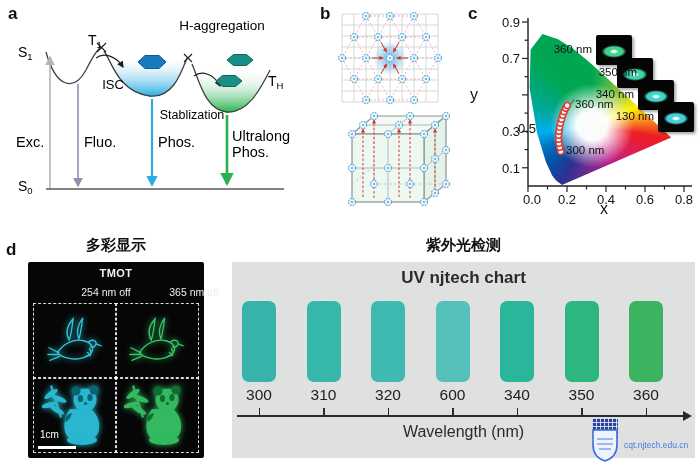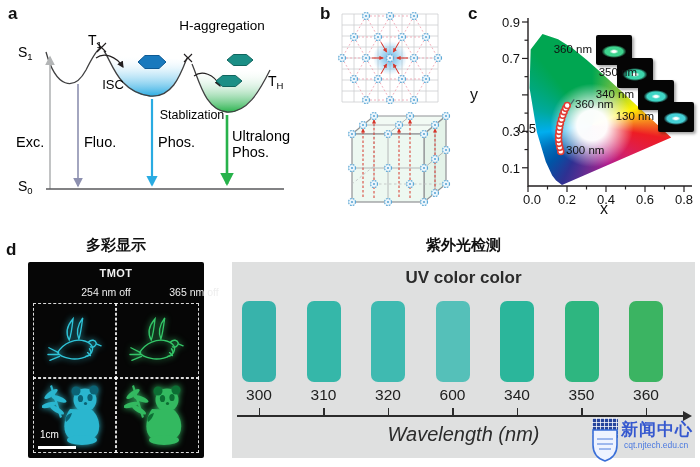--- a/index.html
+++ b/index.html
@@ -47,21 +47,21 @@
       font-weight:bold;font-size:15px;color:#111;}
   #uvpanel{position:absolute;left:232px;top:262px;width:463px;height:196px;background:#dfe0e0;}
   #uvpanel .uvtitle{position:absolute;left:0;top:6px;width:100%;text-align:center;
       font-weight:bold;font-size:17px;color:#2b2b2b;}
   .swatch{position:absolute;top:39px;width:34px;height:81px;border-radius:7px;}
   .swlabel{position:absolute;top:124px;width:52px;text-align:center;font-size:15.5px;color:#202020;}
   .swtick{position:absolute;top:146px;width:1.5px;height:7px;background:#2b2b2b;}
   #uvaxis{position:absolute;left:5px;top:153px;width:448px;height:1.5px;background:#2b2b2b;}
   #uvaxis-arrow{position:absolute;left:451px;top:148.5px;width:0;height:0;
       border-left:9px solid #2b2b2b;border-top:5.5px solid transparent;border-bottom:5.5px solid transparent;}
-  #wavelabel{position:absolute;left:0;top:161px;width:100%;text-align:center;font-size:20px;color:#2b2b2b;font-style:italic;}
+  #wavelabel{position:absolute;left:0;top:161px;width:100%;text-align:center;font-size:16px;color:#2b2b2b;}
   
   #watermark{position:absolute;left:590px;top:416px;width:110px;height:50px;}
   #seal{position:absolute;left:2px;top:2px;width:26px;height:21px;background:#27459c;border-radius:2px;
       background-image:repeating-linear-gradient(0deg,rgba(255,255,255,.75) 0 1px,transparent 1px 4px),
                        repeating-linear-gradient(90deg,rgba(255,255,255,.75) 0 1px,transparent 1px 4px);}
   #wm-title{position:absolute;left:31px;top:2px;font-size:17px;font-weight:bold;color:#3558cf;
       letter-spacing:1px;white-space:nowrap;}
   #wm-url{position:absolute;left:34px;top:24px;font-size:8.5px;color:#4a79e0;white-space:nowrap;}
 </style>
 </head>
@@ -487,21 +487,21 @@
           </g>
         </svg>
       </div>
     </div>
     <div class="scalebar-label">1cm</div>
     <div class="scalebar"></div>
   </div>
 
   <div id="d-title-right">紫外光检测</div>
   <div id="uvpanel">
-    <div class="uvtitle">UV color color</div>
+    <div class="uvtitle">UV njtech chart</div>
     <div id="uv-swatches"></div>
     <div id="uvaxis"></div>
     <div id="uvaxis-arrow"></div>
     <div id="wavelabel">Wavelength (nm)</div>
   <div class="swatch" style="left: 10px; background: rgb(56, 179, 171);"></div>
       <div class="swlabel" style="left: 1px;">300</div>
       <div class="swtick" style="left: 26.5px;"></div>
       <div class="swatch" style="left: 74.5px; background: rgb(53, 183, 169);"></div>
       <div class="swlabel" style="left: 65.5px;">310</div>
       <div class="swtick" style="left: 91px;"></div>
@@ -525,17 +525,16 @@
   <div id="watermark">
     <div id="seal"></div>
     <svg class="abs" style="left:0;top:11px;" width="30" height="36" viewBox="0 0 30 36">
       <path d="M3,3 L27,3 L27,18 C27,27 21,32 15,34 C9,32 3,27 3,18 Z" fill="#eef3ff" stroke="#3a6fd8" stroke-width="1.6"></path>
       <g stroke="#3a6fd8" stroke-width="0.9">
           <line x1="7" y1="12" x2="23" y2="12"></line>
           <line x1="7" y1="17" x2="23" y2="17"></line>
           <line x1="9" y1="22" x2="21" y2="22"></line>
         </g>
     </svg>
-    <div id="wm-title">新闻中心</div>
     <div id="wm-url">cqt.njtech.edu.cn</div>
   </div>
 
 </div>
 
 </body></html>

